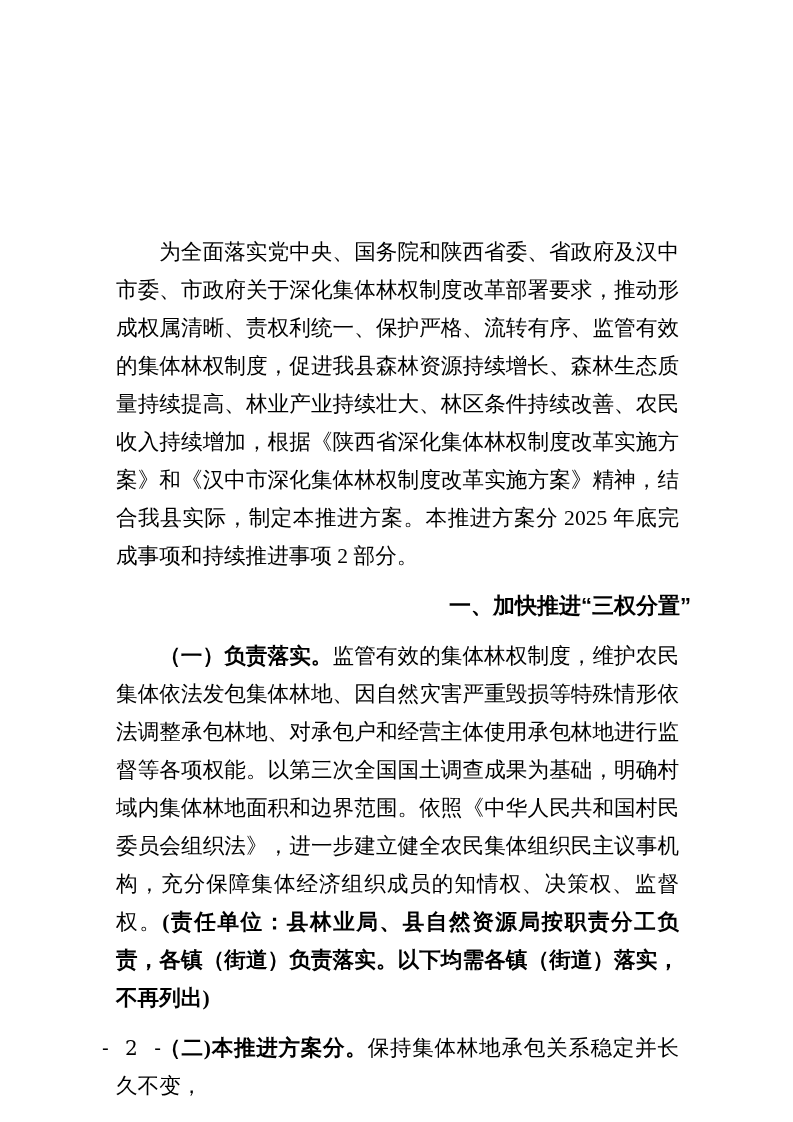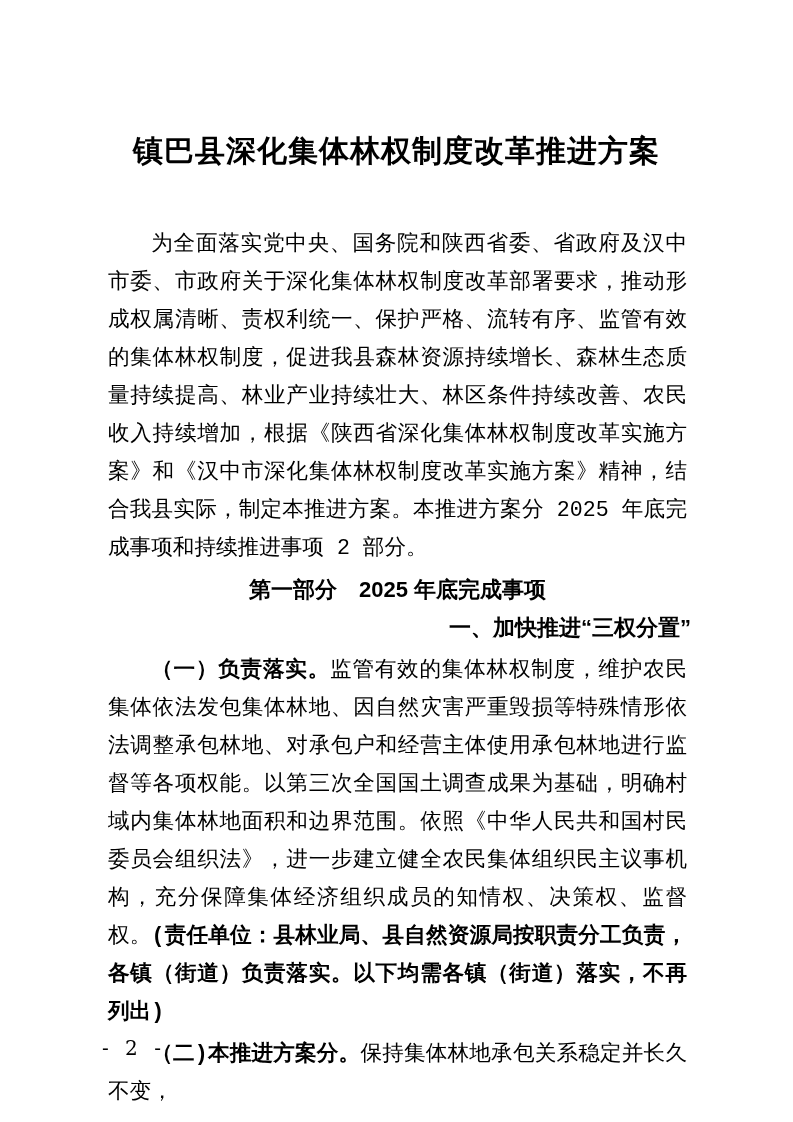--- a/index.html
+++ b/index.html
@@ -32,24 +32,23 @@
     position: absolute;
     top: 221px;
     left: 104px;
     width: 587px;
     font-size: 21.6px;
     line-height: 38px;
     text-align: justify;
     text-justify: inter-character;
   }
   .para {
-    margin: 4px;
+    margin: 12px;
     padding: 0;
     text-indent: 2em;
-    font-family: Liberation Mono, monospace;
   }
   .part-heading {
     margin: 0;
     padding: 0;
     text-indent: 0;
     text-align: center;
     font-family: "Liberation Sans", "DejaVu Sans", sans-serif;
     font-weight: bold;
     font-size: 22px;
     line-height: 38px;
@@ -77,27 +76,25 @@
     font-size: 20px;
     font-family: "DejaVu Serif", serif;
     letter-spacing: 5px;
   }
 </style>
 </head>
 <body>
 
 <div class="page">
 
-  <h1 class="doc-title">镇巴县深化集体林权制度改革推进方案</h1>
 
   <div class="body-text">
 
     <p class="para"><span>为全面落实党中央、国务院和陕西省委、省政府及汉中市委、市政府关于深化集体林权制度改革部署要求，推动形成权属清晰、责权利统一、保护严格、流转有序、监管有效的集体林权制度，促进我县森林资源持续增长、森林生态质量持续提高、林业产业持续壮大、林区条件持续改善、农民收入持续增加，根据《陕西省深化集体林权制度改革实施方案》和《汉中市深化集体林权制度改革实施方案》精神，结合我县实际，制定本推进方案。本推进方案分 2025 年底完成事项和持续推进事项 2 部分。</span></p>
 
-    <h2 class="part-heading">第一部分　2025 年底完成事项</h2>
 
     <h3 class="section-heading">一、加快推进“三权分置”</h3>
 
     <p class="para"><span class="lead-bold">（一）负责落实。</span><span>监管有效的集体林权制度，维护农民集体依法发包集体林地、因自然灾害严重毁损等特殊情形依法调整承包林地、对承包户和经营主体使用承包林地进行监督等各项权能。以第三次全国国土调查成果为基础，明确村域内集体林地面积和边界范围。依照《中华人民共和国村民委员会组织法》，进一步建立健全农民集体组织民主议事机构，充分保障集体经济组织成员的知情权、决策权、监督权。</span><span class="resp-bold">(责任单位：县林业局、县自然资源局按职责分工负责，各镇（街道）负责落实。以下均需各镇（街道）落实，不再列出)</span></p>
 
     <p class="para"><span class="lead-bold">（二)本推进方案分。</span><span>保持集体林地承包关系稳定并长久不变，</span></p>
 
   </div>
 
   <div class="page-footer">- 2 -</div>

